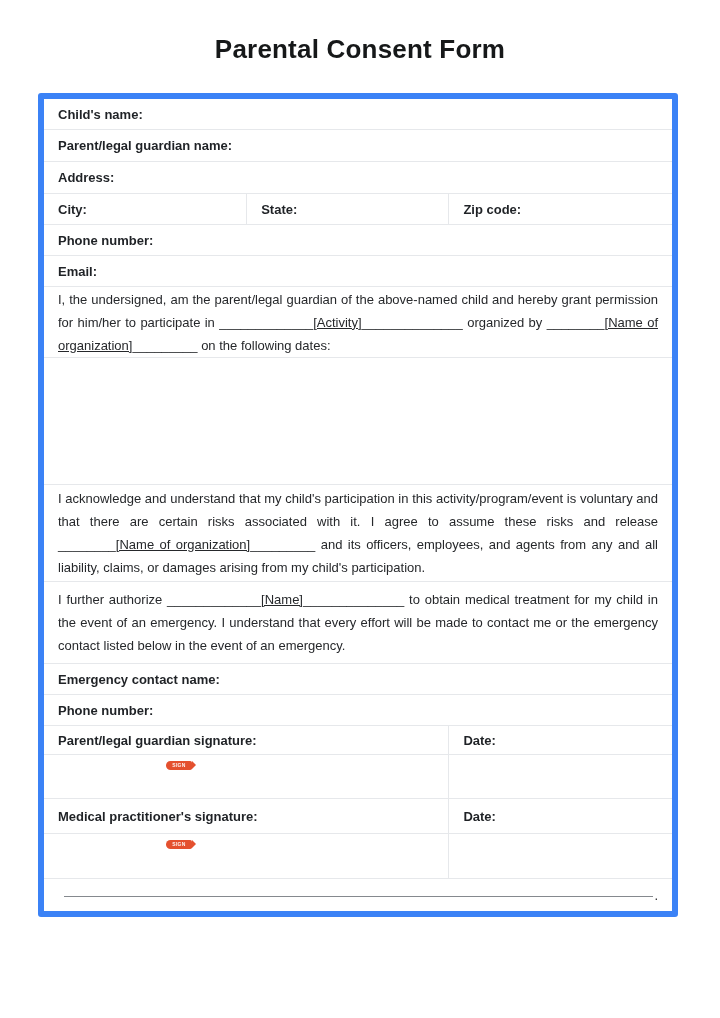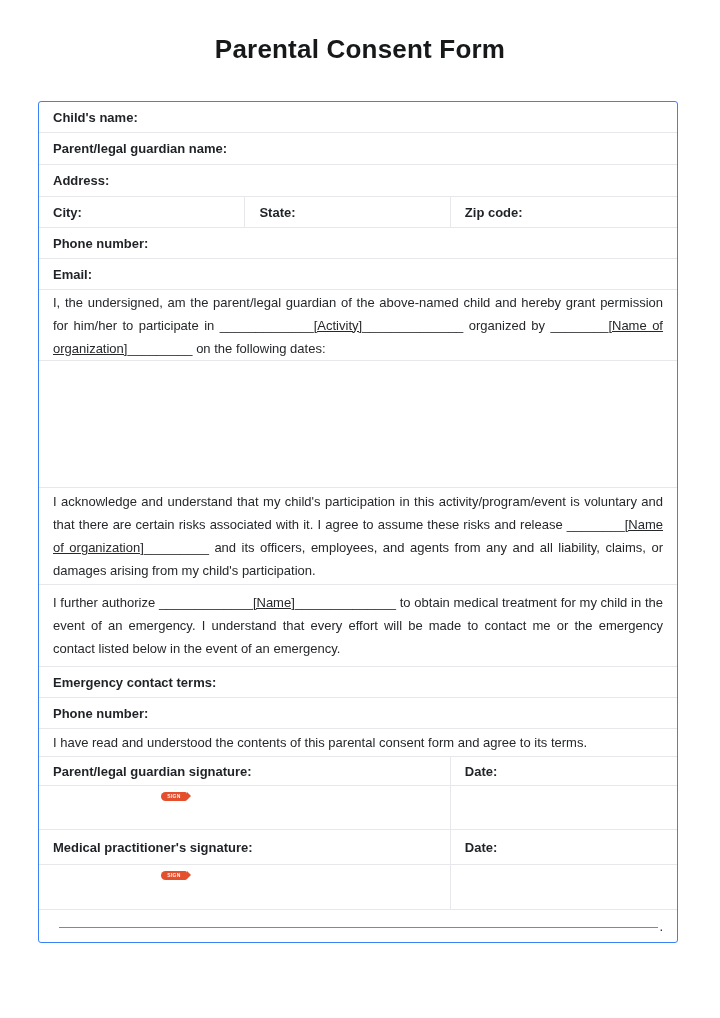--- a/index.html
+++ b/index.html
@@ -16,23 +16,23 @@
     padding-top: 34px;
     text-align: center;
     font-size: 26px;
     font-weight: 700;
     color: #161819;
     letter-spacing: 0.2px;
   }
 
   .form-table {
     position: absolute;
-    left: 38px; top: 101px;
+    left: 38px; top: 93px;
     width: 640px;
-    border: 1px solid #3b82f6;
+    border: 6px solid #3b82f6;
     border-radius: 3px;
     background: #fff;
   }
   .row {
     display: flex;
     align-items: center;
     padding: 0 14px;
     position: relative;
   }
   .row + .row { border-top: 1px solid #e6e8eb; }
@@ -161,32 +161,29 @@
 
     <div class="row" style="height:97px">
       <p class="para"><span>I acknowledge and understand that my child's participation in this activity/program/event is voluntary and that there are certain risks associated with it. I agree to assume these risks and release </span><span>________</span><span class="bracketed">[Name of organization]</span><span>_________</span><span> and its officers, employees, and agents from any and all liability, claims, or damages arising from my child's participation.</span></p>
     </div>
 
     <div class="row" style="height:82px">
       <p class="para"><span>I further authorize </span><span>_____________</span><span class="bracketed">[Name]</span><span>______________</span><span> to obtain medical treatment for my child in the event of an emergency. I understand that every effort will be made to contact me or the emergency contact listed below in the event of an emergency.</span></p>
     </div>
 
     <div class="row" style="height:31px">
-      <span class="lbl">Emergency contact terms:</span>
+      <span class="lbl">Emergency contact name:</span>
       <span class="field-gap"></span>
     </div>
 
     <div class="row" style="height:31px">
       <span class="lbl">Phone number:</span>
       <span class="field-gap"></span>
     </div>
 
-    <div class="row" style="height:28px">
-      <span class="plain-text">I have read and understood the contents of this parental consent form and agree to its terms.</span>
-    </div>
 
     <div class="row cols" style="height:29px">
       <div class="col col-sig">
         <span class="lbl">Parent/legal guardian signature:</span>
       </div>
       <div class="col col-date">
         <span class="lbl">Date:</span>
         <span class="field-gap"></span>
       </div>
     </div>

